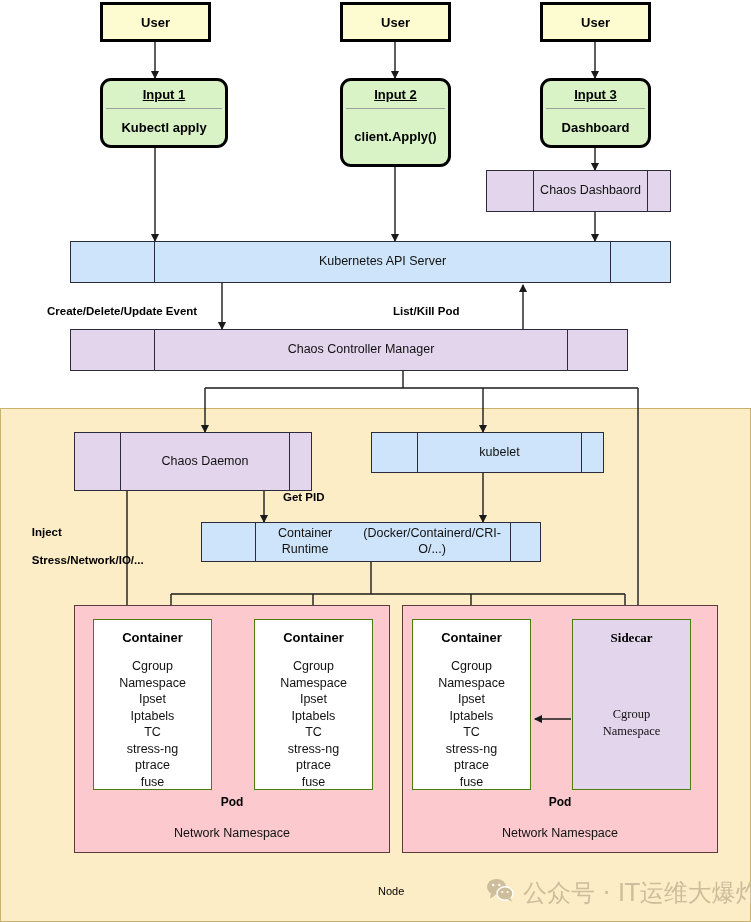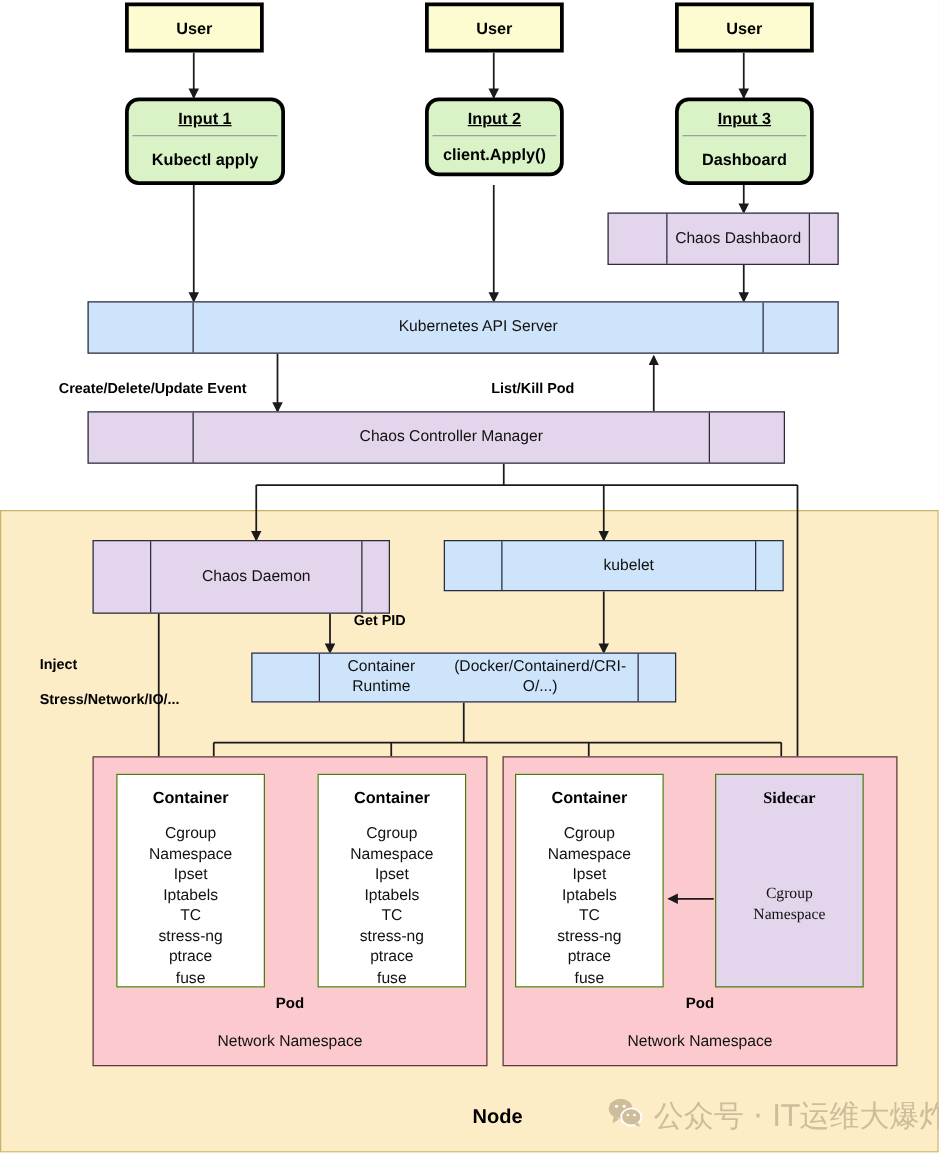--- a/index.html
+++ b/index.html
@@ -46,21 +46,21 @@
     text-align:center;font-size:12.5px;color:#111;line-height:1.25;
   }
   .bar.blue{background:#cde4fa;}
   .bar.purple{background:#e3d5ec;}
 
   
   .node-region{
     background:#fdedc7;border:1px solid #c9b36a;box-sizing:border-box;
   }
   .node-label{
-    position:absolute;font-size:16px;font-weight:bold;color:#000;
+    position:absolute;font-size:11px;font-weight:normal;color:#000;
   }
 
   
   .pod{
     background:#fbc9ce;border:1px solid #5c3b3f;box-sizing:border-box;
     position:absolute;
   }
   .pod-label{
     position:absolute;width:100%;text-align:center;
     font-size:12px;font-weight:bold;color:#000;
@@ -179,21 +179,21 @@
   </div>
   <div class="node user-box" style="left:540px;top:2px;width:111px;height:40px;">
     <span>User</span>
   </div>
 
   <div class="node input-box" style="left:100px;top:78px;width:128px;height:70px;">
     <div class="input-title">Input 1</div>
     <div class="input-div"></div>
     <div class="input-body">Kubectl apply</div>
   </div>
-  <div class="node input-box" style="left:340px;top:78px;width:111px;height:63px;justify-content:flex-end;">
+  <div class="node input-box" style="left:340px;top:78px;width:111px;height:89px;justify-content:flex-end;">
     <div class="input-title">Input 2</div>
     <div class="input-div"></div>
     <div class="input-body">client.Apply()</div>
   </div>
   <div class="node input-box" style="left:540px;top:78px;width:111px;height:70px;text-align:center;">
     <div class="input-title">Input 3</div>
     <div class="input-div"></div>
     <div class="input-body">Dashboard</div>
   </div>
 
@@ -217,21 +217,21 @@
 
   <div class="edge-label" style="left:47px;top:304px;">Create/Delete/Update Event</div>
   <div class="edge-label" style="left:393px;top:304px;">List/Kill Pod</div>
 
   <div class="node bar purple" style="left:74px;top:432px;width:238px;height:59px;">
     <div class="cap" style="width:22px;"></div>
     <div class="mid">Chaos Daemon</div>
     <div class="cap right" style="width:22px;"></div>
   </div>
 
-  <div class="node bar blue" style="left:355px;top:432px;width:272px;height:41px;">
+  <div class="node bar blue" style="left:371px;top:432px;width:233px;height:41px;">
     <div class="cap" style="width:22px;"></div>
     <div class="mid">kubelet</div>
     <div class="cap right" style="width:22px;"></div>
   </div>
 
   <div class="node bar blue" style="left:201px;top:522px;width:340px;height:40px;">
     <div class="cap" style="width:30px;"></div>
     <div class="mid">
       <span>Container Runtime</span>
         <br>

